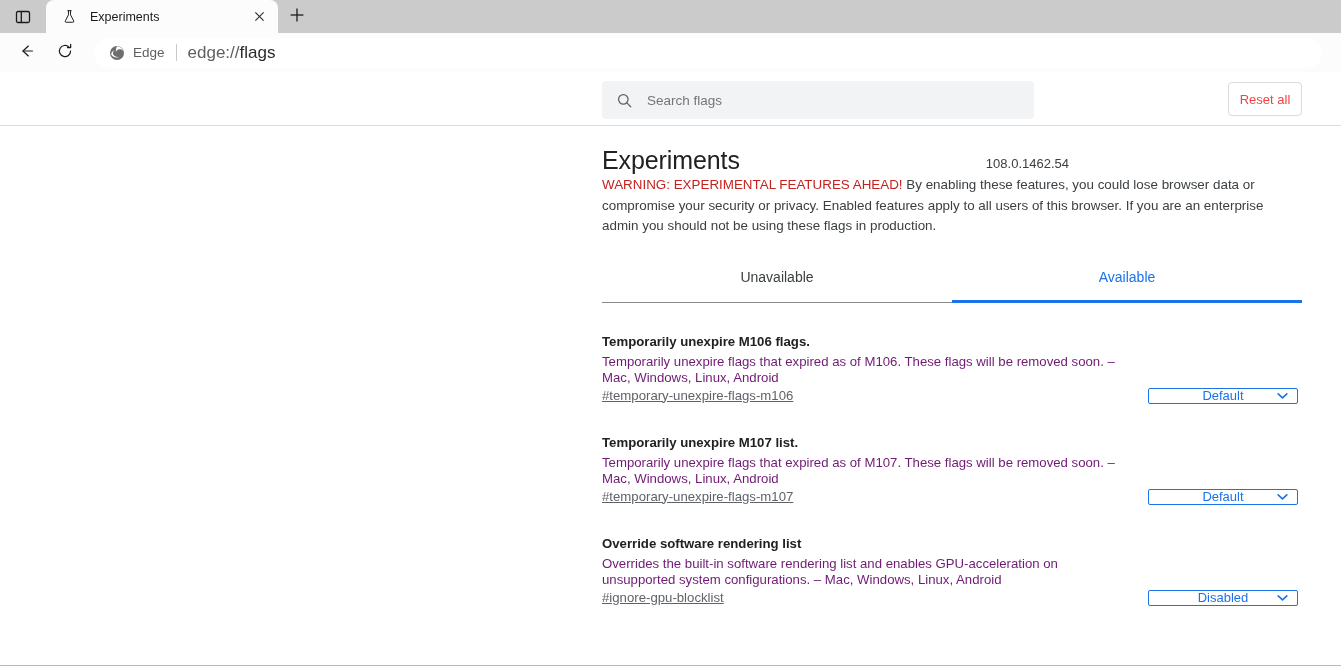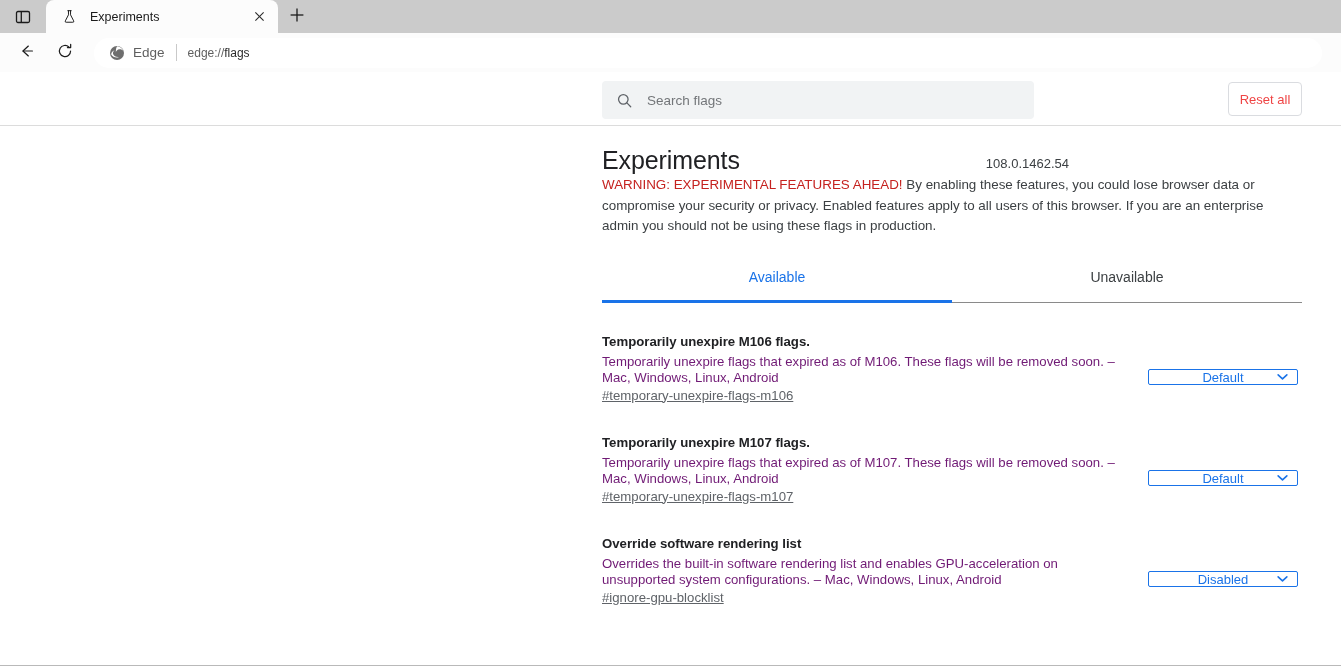--- a/index.html
+++ b/index.html
@@ -90,21 +90,21 @@
     margin-right: 8px;
     max-width: 1228px;
   }
   .omni-brandicon { width: 18px; height: 18px; flex:none; display:flex; align-items:center; justify-content:center; }
   .omni-brandtext {
     font-size: 13.5px; color: #5f5f5f; margin-left: 7px; white-space: nowrap;
   }
   .omni-sep {
     width: 1px; height: 17px; background: #c9c9c9; margin: 0 11px; flex:none;
   }
-  .omni-url { font-size: 12px; color: #5f5f5f; white-space: nowrap; text-align: right; }
+  .omni-url { font-size: 17px; color: #5f5f5f; white-space: nowrap; text-align: right; }
   .omni-url b { color: #2b2b2b; font-weight: 400; }
 
   
   .page {
     flex: 1;
     background: #ffffff;
     overflow: hidden;
     position: relative;
   }
 
@@ -216,21 +216,21 @@
     content: "";
     position: absolute;
     left: 0; right: 0; bottom: -1px;
     height: 3px;
     background: #1a73e8;
   }
 
   .flag-list { margin-top: 0; }
   .flag-item {
     display: flex;
-    align-items: center;
+    align-items: flex-end;
     padding: 30px 0 0 0;
     min-height: 92px;
   }
   .flag-text { width: 545px; flex: none; }
   .flag-name {
     font-size: 13.2px;
     font-weight: bold;
     color: #202124;
     line-height: 18px;
   }
@@ -372,22 +372,22 @@
       <div class="content">
 
         <div class="title-row">
           <h1 class="exp-title">Experiments</h1>
           <span class="version">108.0.1462.54</span>
         </div>
 
         <div class="warning"><span class="wtitle">WARNING: EXPERIMENTAL FEATURES AHEAD!</span><span> By enabling these features, you could lose browser data or compromise your security or privacy. Enabled features apply to all users of this browser. If you are an enterprise admin you should not be using these flags in production.</span></div>
 
         <div class="tabs-row">
+          <div class="flagtab">Unavailable</div>
           <div class="flagtab active">Available</div>
-          <div class="flagtab">Unavailable</div>
         </div>
 
         <div class="flag-list">
 
           <div class="flag-item">
             <div class="flag-text">
               <div class="flag-name">Temporarily unexpire M106 flags.</div>
               <div class="flag-desc">Temporarily unexpire flags that expired as of M106. These flags will be removed soon. – Mac, Windows, Linux, Android</div>
               <span class="flag-anchor">#temporary-unexpire-flags-m106</span>
             </div>
@@ -398,21 +398,21 @@
                   <svg width="11" height="7" viewBox="0 0 12 8" aria-hidden="true">
                     <path d="M1 1.5 6 6.2l5-4.7" fill="none" stroke="#1a73e8" stroke-width="1.8" stroke-linecap="round" stroke-linejoin="round"></path>
                   </svg>
                 </span>
               </div>
             </div>
           </div>
 
           <div class="flag-item">
             <div class="flag-text">
-              <div class="flag-name">Temporarily unexpire M107 flags.</div>
+              <div class="flag-name">Temporarily unexpire M107 list.</div>
               <div class="flag-desc">Temporarily unexpire flags that expired as of M107. These flags will be removed soon. – Mac, Windows, Linux, Android</div>
               <span class="flag-anchor">#temporary-unexpire-flags-m107</span>
             </div>
             <div class="flag-control">
               <div class="flag-select">
                 <span>Default</span>
                 <span class="chev">
                   <svg width="11" height="7" viewBox="0 0 12 8" aria-hidden="true">
                     <path d="M1 1.5 6 6.2l5-4.7" fill="none" stroke="#1a73e8" stroke-width="1.8" stroke-linecap="round" stroke-linejoin="round"></path>
                   </svg>

